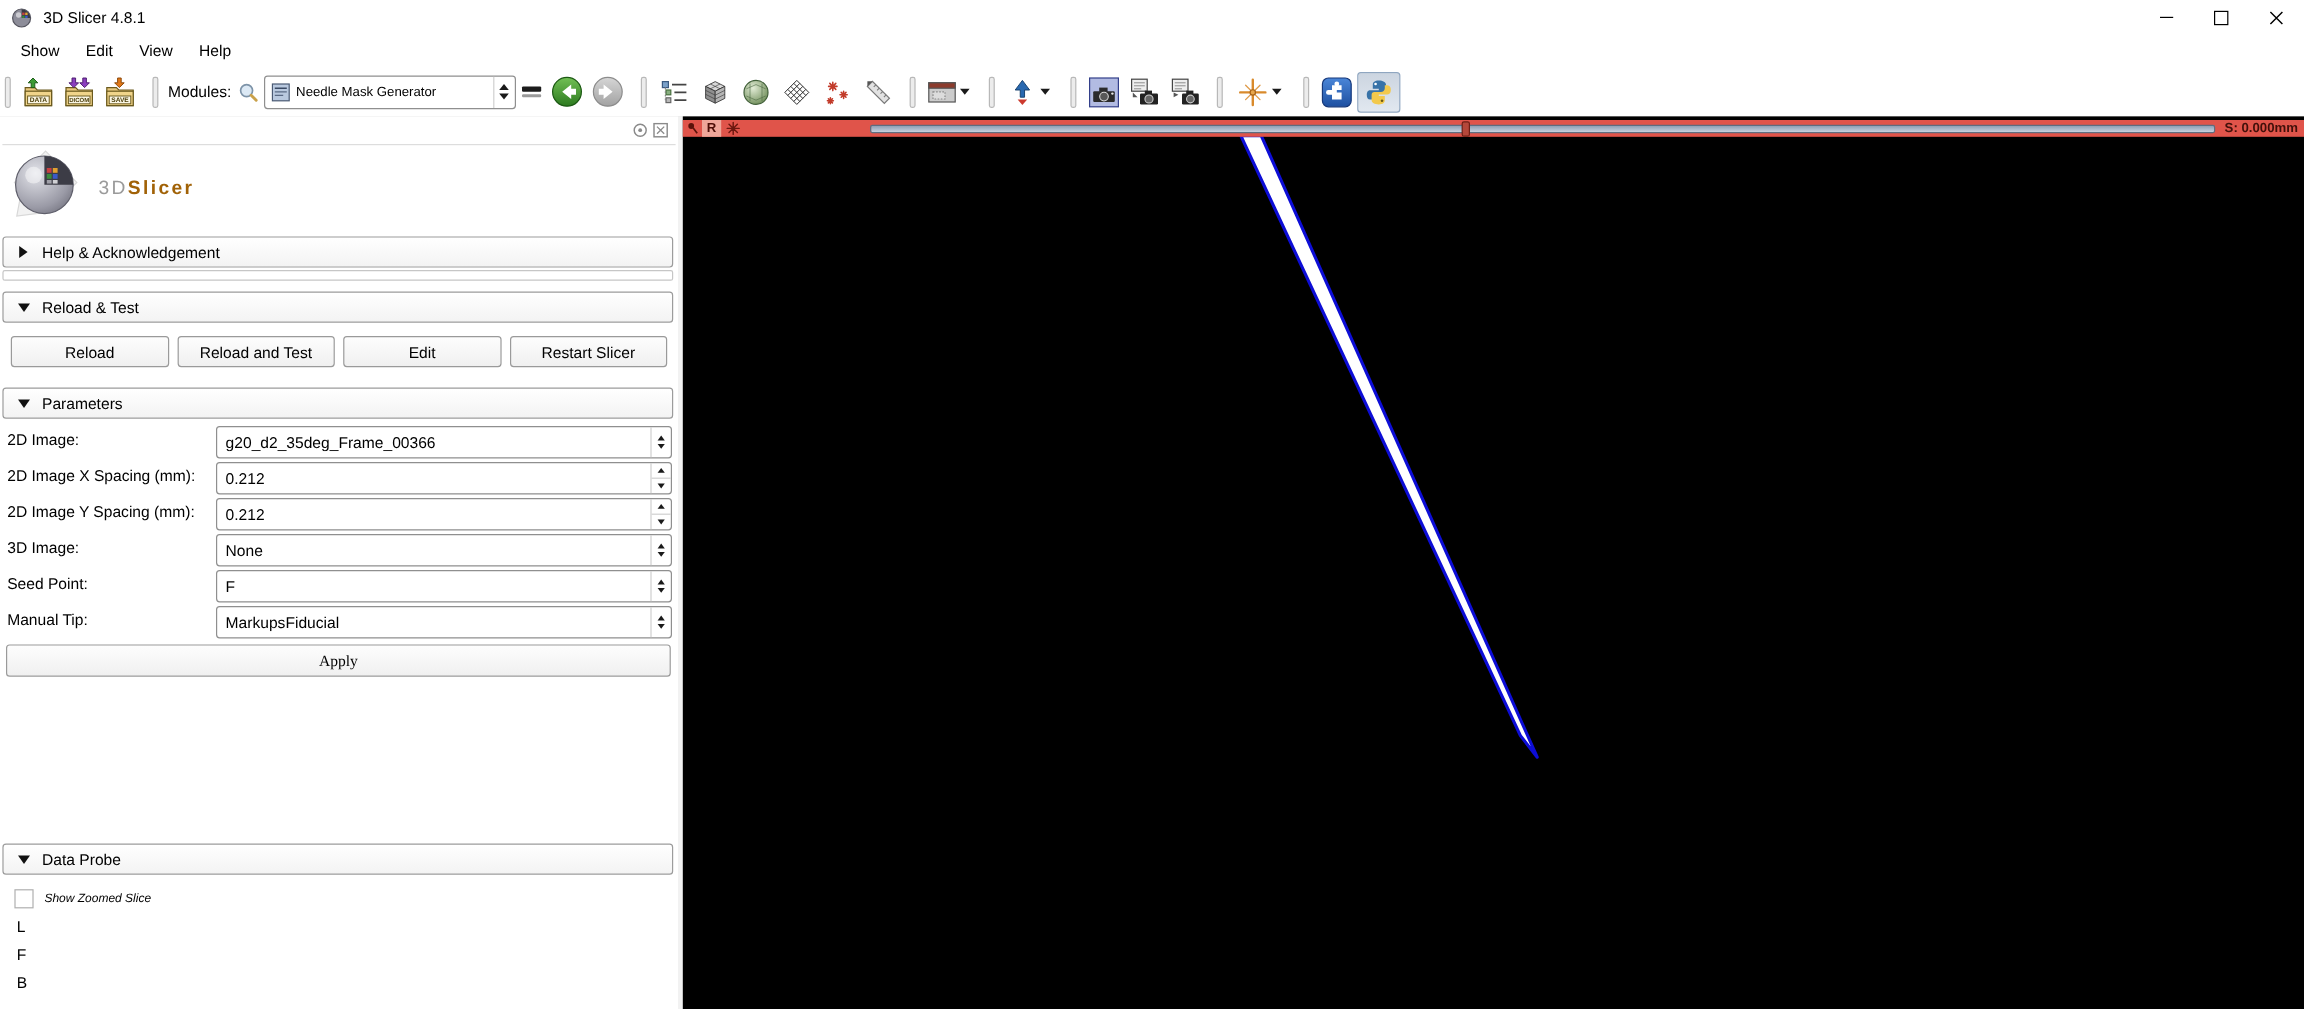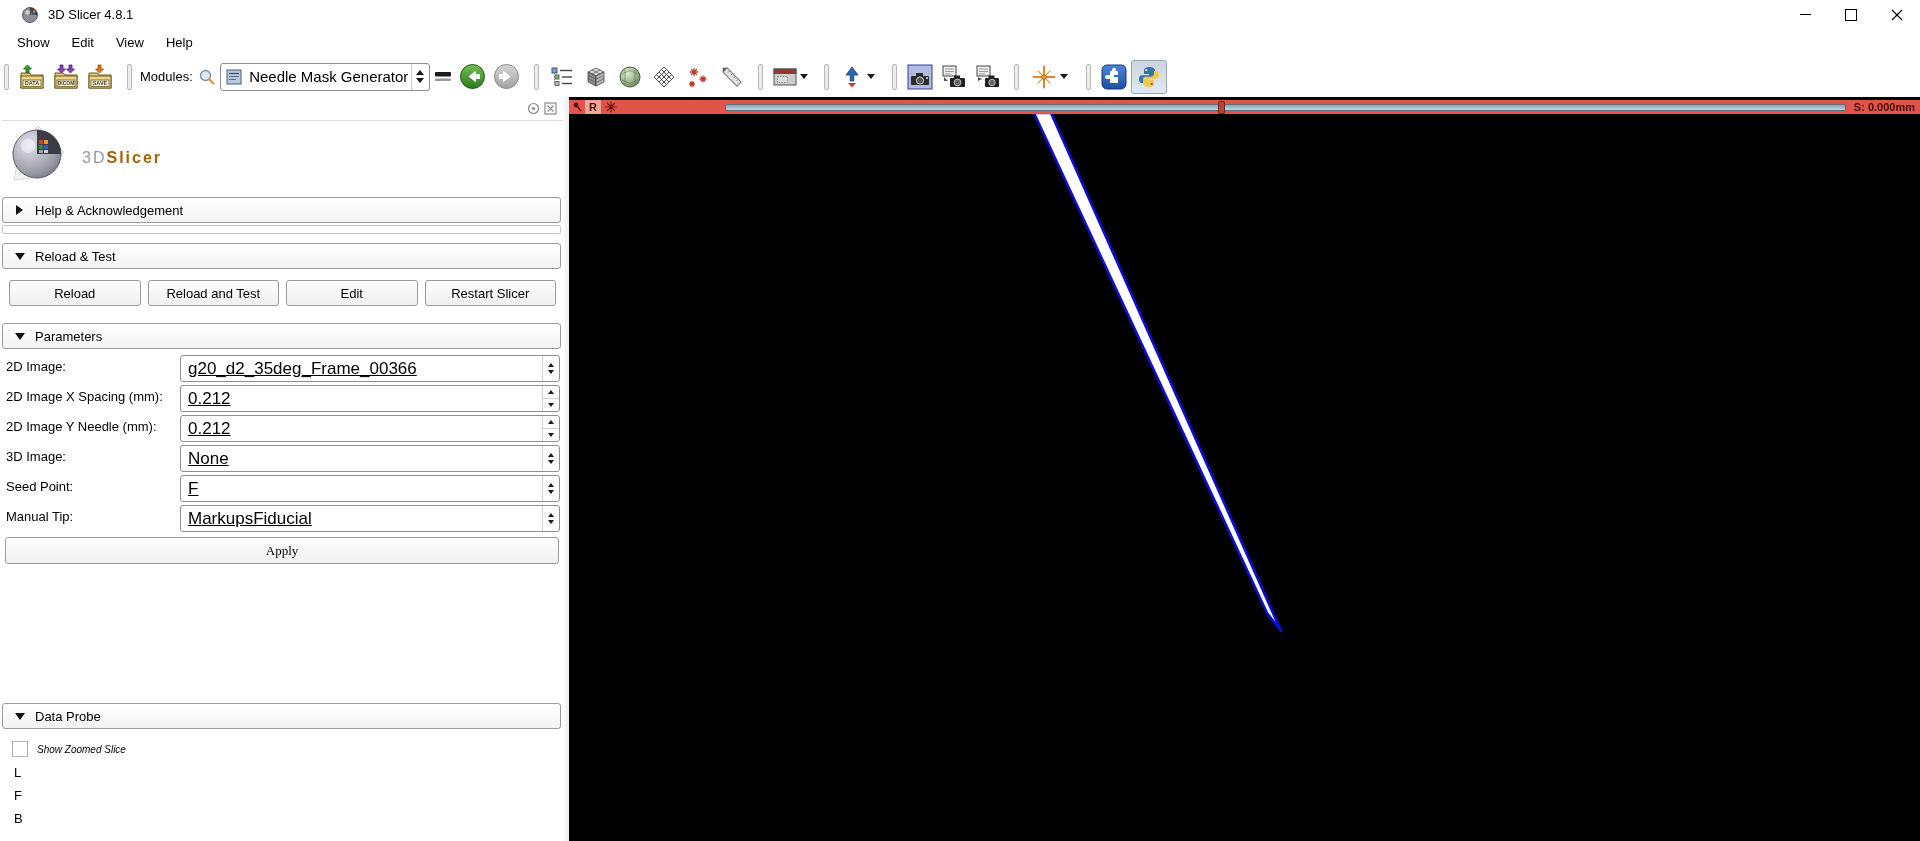--- a/index.html
+++ b/index.html
@@ -1,40 +1,40 @@
 <!DOCTYPE html>
 <html><head>
 <meta charset="utf-8">
 <style>
   html,body{margin:0;padding:0;}
   body{width:1920px;height:841px;overflow:hidden;background:#fff;
        font-family:"Liberation Sans",sans-serif;color:#000;position:relative;}
   .root{position:absolute;inset:0;}
 
   
-  .titlebar{position:absolute;top:0;left:12px;right:0;height:29px;display:flex;align-items:center;background:#fff;}
+  .titlebar{position:absolute;top:0;left:0;right:0;height:29px;display:flex;align-items:center;background:#fff;}
   .app-icon{width:18px;height:18px;margin-left:9px;}
   .title-text{margin-left:9px;font-size:13px;}
   .win-controls{margin-left:auto;display:flex;height:100%;}
   .win-btn{width:46px;height:100%;display:flex;align-items:center;justify-content:center;}
   .glyph-min{width:11px;height:1px;background:#000;}
   .glyph-max{width:10px;height:10px;border:1px solid #000;}
 
   
   .menubar{position:absolute;top:29px;left:0;right:0;height:27px;display:flex;align-items:center;padding-left:6px;background:#fff;}
   .menu-item{padding:4px 11px;font-size:13px;}
 
   
   .toolbar{position:absolute;top:56px;left:0;right:0;height:41px;display:flex;align-items:center;background:#fff;border-bottom:1px solid #d6d6d6;}
   .tb-handle{width:3px;height:24px;background:#ececec;border:1px solid #b8b8b8;border-radius:2px;margin:0 6px 0 4px;flex:none;}
   .tb-btn{width:34px;height:32px;display:flex;align-items:center;justify-content:center;border-radius:3px;flex:none;}
   .tb-btn.pressed{background:linear-gradient(#ccd5e0,#e1e8f0);border:1px solid #8fa6c0;}
   .modules-label{font-size:13px;margin:0 5px 0 2px;}
   .module-combo{width:208px;height:26px;border:1px solid #8f8f8f;border-radius:3px;display:flex;align-items:center;background:#fff;margin-left:4px;}
-  .mc-text{flex:1;font-size:15px;padding-left:5px;white-space:nowrap;overflow:hidden;text-align:center;}
+  .mc-text{flex:1;font-size:11px;padding-left:5px;white-space:nowrap;overflow:hidden;}
   .mc-spin{width:17px;align-self:stretch;display:flex;flex-direction:column;align-items:center;justify-content:center;gap:3px;border-left:1px solid #d0d0d0;}
   .tri-up{width:0;height:0;border-left:4px solid transparent;border-right:4px solid transparent;border-bottom:5px solid #1a1a1a;}
   .tri-down{width:0;height:0;border-left:4px solid transparent;border-right:4px solid transparent;border-top:5px solid #1a1a1a;}
   .dd-arrow{width:0;height:0;border-left:4px solid transparent;border-right:4px solid transparent;border-top:5px solid #1a1a1a;margin:0 3px;}
 
   
   .left-panel{position:absolute;top:97px;left:0;width:565px;bottom:0;background:#fff;}
   .splitter{position:absolute;top:97px;left:565px;width:4px;bottom:0;background:#f2f2f2;}
   .panel-strip{position:absolute;top:0;left:2px;right:2px;height:23px;border-bottom:1px solid #ddd;display:flex;align-items:center;justify-content:flex-end;gap:4px;padding-right:6px;}
   .logo-row{position:absolute;top:24px;left:0;right:0;height:74px;display:flex;align-items:center;}
@@ -42,21 +42,21 @@
   .logo-text b{color:#a16207;}
   .collapsible{position:absolute;left:2px;right:4px;height:24px;border:1px solid #9c9c9c;border-radius:3px;display:flex;align-items:center;background:linear-gradient(#ffffff,#f3f3f3);font-size:13px;}
   .coll-arrow-right{width:0;height:0;border-top:5px solid transparent;border-bottom:5px solid transparent;border-left:7px solid #111;margin:0 12px 0 13px;}
   .coll-arrow-down{width:0;height:0;border-left:5px solid transparent;border-right:5px solid transparent;border-top:7px solid #111;margin:0 10px 0 12px;}
   .thin-bar{position:absolute;left:2px;right:4px;height:7px;border:1px solid #c6c6c6;border-radius:2px;}
   .btn-row{position:absolute;left:9px;right:9px;height:26px;display:flex;gap:7px;}
   .q-btn{flex:1;border:1px solid #9a9a9a;border-radius:3px;background:linear-gradient(#fdfdfd,#f0f0f0);font-size:13px;display:flex;align-items:center;justify-content:center;}
   .form-row{position:absolute;left:0;right:0;height:30px;}
   .form-label{position:absolute;left:6px;top:6px;font-size:13px;white-space:nowrap;}
   .form-ctrl{position:absolute;left:180px;right:5px;top:2px;height:25px;border:1px solid #8f8f8f;border-radius:3px;background:#fff;display:flex;align-items:center;}
-  .fc-text{flex:1;font-size:17px;padding-left:7px;white-space:nowrap;overflow:hidden;text-decoration:underline;}
+  .fc-text{flex:1;font-size:13px;padding-left:7px;white-space:nowrap;overflow:hidden;}
   .spin-col{width:16px;align-self:stretch;border-left:1px solid #d0d0d0;display:flex;flex-direction:column;}
   .spin-half{flex:1;display:flex;align-items:center;justify-content:center;}
   .spin-half + .spin-half{border-top:1px solid #d0d0d0;}
   .sm-up{width:0;height:0;border-left:3.5px solid transparent;border-right:3.5px solid transparent;border-bottom:4.5px solid #1a1a1a;}
   .sm-down{width:0;height:0;border-left:3.5px solid transparent;border-right:3.5px solid transparent;border-top:4.5px solid #1a1a1a;}
   .combo-spin{width:16px;align-self:stretch;border-left:1px solid #d0d0d0;display:flex;flex-direction:column;align-items:center;justify-content:center;gap:3px;}
   .apply-btn{position:absolute;left:5px;right:6px;height:25px;border:1px solid #9a9a9a;border-radius:3px;background:linear-gradient(#fdfdfd,#f0f0f0);font-size:13px;display:flex;align-items:center;justify-content:center;font-family:Liberation Serif, serif;}
   .checkbox-row{position:absolute;left:12px;height:18px;display:flex;align-items:center;gap:9px;}
   .checkbox{width:14px;height:14px;border:1px solid #b0b0b0;background:#fff;}
   .cb-label{font-size:10px;font-style:italic;}
@@ -420,21 +420,21 @@
           <div class="spin-half">
               <div class="sm-up"></div>
             </div>
           <div class="spin-half">
               <div class="sm-down"></div>
             </div>
         </div>
       </div>
     </div>
     <div class="form-row" style="top:316px;">
-      <span class="form-label">2D Image Y Needle (mm):</span>
+      <span class="form-label">2D Image Y Spacing (mm):</span>
       <div class="form-ctrl">
         <span class="fc-text">0.212</span>
         <div class="spin-col">
           <div class="spin-half">
               <div class="sm-up"></div>
             </div>
           <div class="spin-half">
               <div class="sm-down"></div>
             </div>
         </div>

